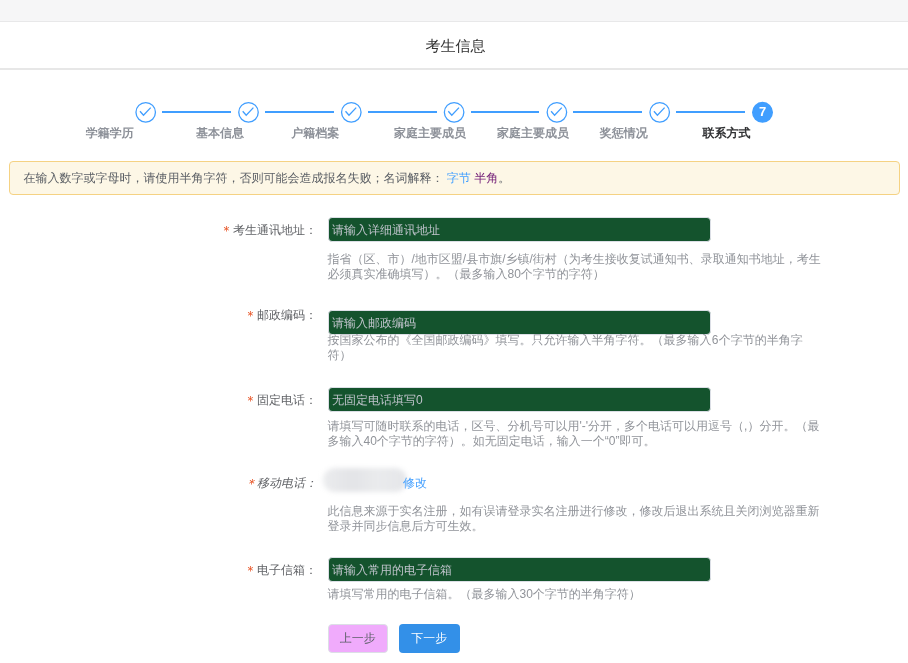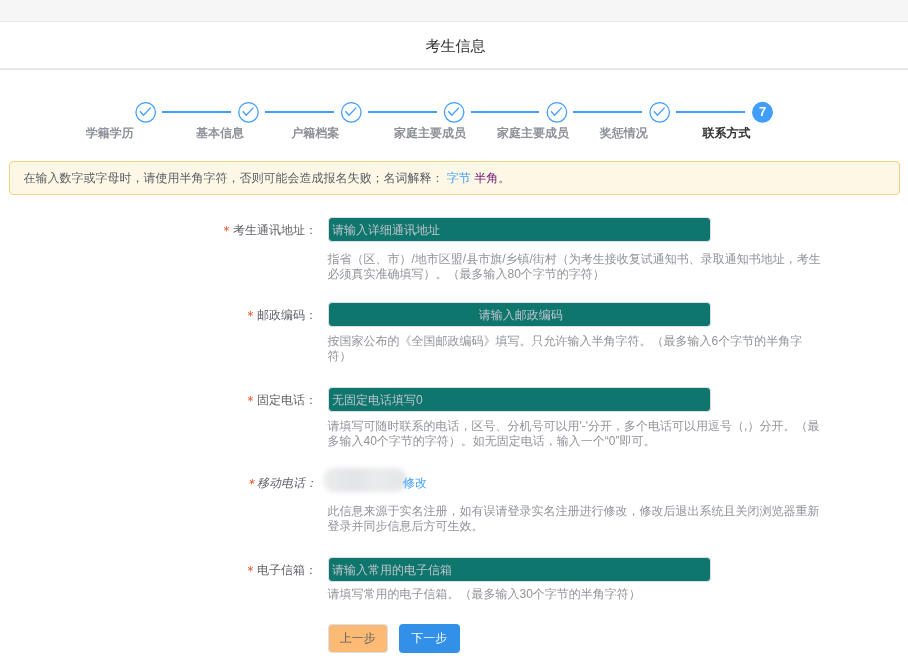--- a/index.html
+++ b/index.html
@@ -1,20 +1,20 @@
 <!DOCTYPE html>
 <html><head>
 <meta charset="utf-8">
 <style>
 * { margin:0; padding:0; box-sizing:border-box; }
 html,body { width:908px; height:663px; background:#fff; font-family:"Liberation Sans",sans-serif; position:relative; overflow:hidden; }
 .abs { position:absolute; }
 .lbl { position:absolute; left:0; width:317px; text-align:right; font-size:12px; color:#606266; }
 .star { color:#e64a19; font-size:13px; position:relative; top:1px; left:0; }
-.inp { position:absolute; left:327.5px; width:383px; height:25px; border:1px solid #dcdfe6; border-radius:4px; background:#0f766e; font-size:12px; line-height:24px; padding-left:3.5px; color:#c0c4cc; }
+.inp { position:absolute; left:327.5px; width:383px; height:25px; border:1px solid #dcdfe6; border-radius:4px; background:#14532d; font-size:12px; line-height:24px; padding-left:3.5px; color:#c0c4cc; }
 .hlp { position:absolute; left:327.5px; width:520px; font-size:12px; line-height:15.5px; color:#909399; }
 .stit { position:absolute; width:120px; text-align:left; font-size:12px; font-weight:bold; color:#8d9199; top:125px; }
 .conn { position:absolute; top:111.4px; height:2px; background:#409eff; width:68.8px; }
 a { text-decoration:none; }
 </style>
 </head>
 <body>
 
 <div class="abs" style="left:0;top:0;width:908px;height:22px;background:#f6f6f7;border-bottom:1.5px solid #e8e8e9;"></div>
 
@@ -55,30 +55,30 @@
 <div class="stit" style="left:599.7px;">奖惩情况</div>
 <div class="stit" style="left:702.5px;color:#303133;">联系方式</div>
 
 <div class="abs" style="left:8.5px;top:161px;width:891px;height:34px;background:#fdf7e6;border:1px solid #f5d283;border-radius:4px;font-size:12px;line-height:32.5px;padding-left:14px;color:#5c6066;">在输入数字或字母时，请使用半角字符，否则可能会造成报名失败；名词解释： <a style="color:#409eff;">字节</a> <a style="color:#701a75;">半角</a>。</div>
 
 <div class="lbl" style="top:217px;height:25px;line-height:25px;"><span class="star">＊</span>考生通讯地址：</div>
 <div class="inp" style="top:217px;">请输入详细通讯地址</div>
 <div class="hlp" style="top:251.8px;">指省（区、市）/地市区盟/县市旗/乡镇/街村（为考生接收复试通知书、录取通知书地址，考生<br>必须真实准确填写）。（最多输入80个字节的字符）</div>
 
 <div class="lbl" style="top:302px;height:25px;line-height:25px;"><span class="star">＊</span>邮政编码：</div>
-<div class="inp" style="top:302px;text-align:center;">请输入邮政编码</div>
-<div class="hlp" style="top:333.7px;">按国家公布的《全国邮政编码》填写。只允许输入半角字符。（最多输入6个字节的半角字<br>符）</div>
+<div class="inp" style="top:310px;">请输入邮政编码</div>
+<div class="hlp" style="top:333.7px;font-family:Liberation Mono, monospace;">按国家公布的《全国邮政编码》填写。只允许输入半角字符。（最多输入6个字节的半角字<br>符）</div>
 
 <div class="lbl" style="top:387px;height:25px;line-height:25px;"><span class="star">＊</span>固定电话：</div>
 <div class="inp" style="top:387px;">无固定电话填写0</div>
 <div class="hlp" style="top:418.6px;">请填写可随时联系的电话，区号、分机号可以用'-'分开，多个电话可以用逗号（,）分开。（最<br>多输入40个字节的字符）。如无固定电话，输入一个“0”即可。</div>
 
 <div class="lbl" style="top:472.5px;height:20px;line-height:20px;font-style:italic;"><span class="star">＊</span>移动电话：</div>
 <div class="abs" style="left:323px;top:468px;width:84px;height:24px;background:linear-gradient(90deg,#ebecee,#e3e4e7 35%,#eaebed 65%,#e5e6e9);border-radius:12px;filter:blur(2.5px);"></div>
 <div class="abs" style="left:403px;top:472.5px;height:20px;line-height:20px;font-size:12px;color:#409eff;">修改</div>
 <div class="hlp" style="top:503.7px;">此信息来源于实名注册，如有误请登录实名注册进行修改，修改后退出系统且关闭浏览器重新<br>登录并同步信息后方可生效。</div>
 
 <div class="lbl" style="top:557px;height:25px;line-height:25px;"><span class="star">＊</span>电子信箱：</div>
 <div class="inp" style="top:557px;">请输入常用的电子信箱</div>
 <div class="hlp" style="top:586.7px;">请填写常用的电子信箱。（最多输入30个字节的半角字符）</div>
 
-<div class="abs" style="left:327.5px;top:623.5px;width:60.5px;height:29px;border:1px solid #dcdfe6;border-radius:4px;background:#fdba74;font-size:12px;line-height:27px;text-align:center;color:#5a5e66;">上一步</div>
+<div class="abs" style="left:327.5px;top:623.5px;width:60.5px;height:29px;border:1px solid #dcdfe6;border-radius:4px;background:#f0abfc;font-size:12px;line-height:27px;text-align:center;color:#5a5e66;">上一步</div>
 <div class="abs" style="left:398.5px;top:623.5px;width:61.5px;height:29px;border-radius:4px;background:#3390e8;font-size:12px;line-height:29px;text-align:center;color:#fff;">下一步</div>
 
 </body></html>

